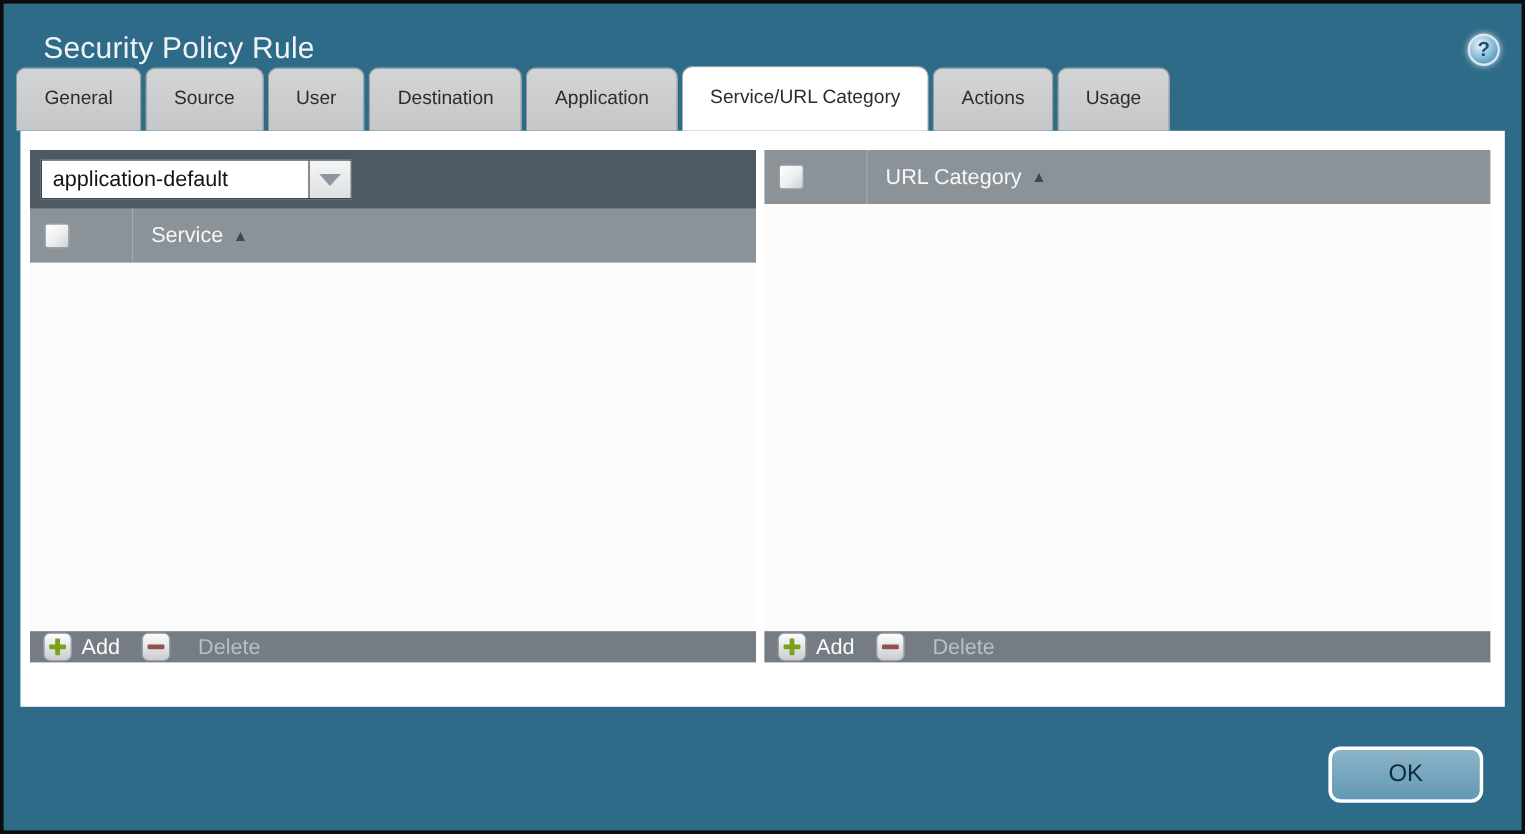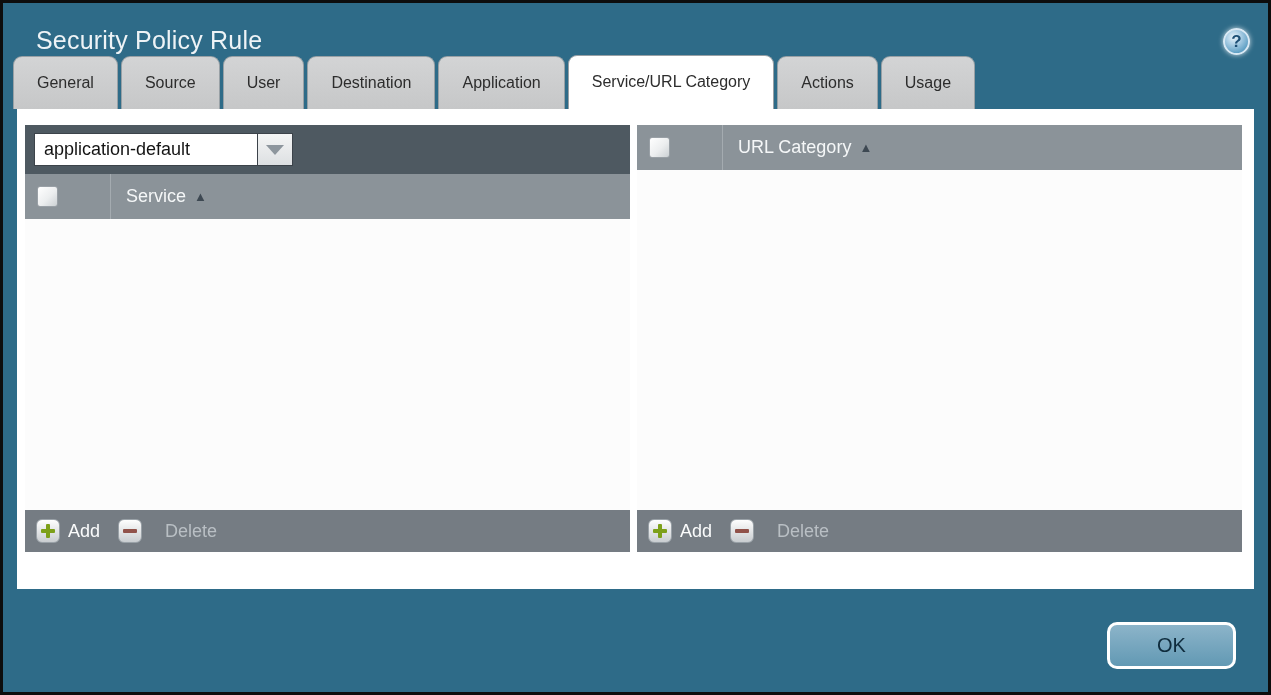--- a/index.html
+++ b/index.html
@@ -56,21 +56,21 @@
     display: flex; align-items: center; padding-left: 9px;
     flex: none;
   }
   .panel-header {
     height: 45px; background: #8b9399;
     display: flex; align-items: center;
     flex: none;
   }
   .panel-body { flex: 1; background: #fcfcfc; }
   .panel-footer {
-    height: 42px; background: #757c83;
+    height: 26px; background: #757c83;
     display: flex; align-items: center; padding-left: 11px; gap: 18px;
     flex: none;
   }
 
   
   .hdr-check-cell { width: 45px; display: flex; justify-content: center; flex: none; }
   .hdr-label-cell {
     display: flex; align-items: center; gap: 8px;
     border-left: 1px solid #a4abb0; height: 100%; padding-left: 15px; margin-left: 40px;
   }

